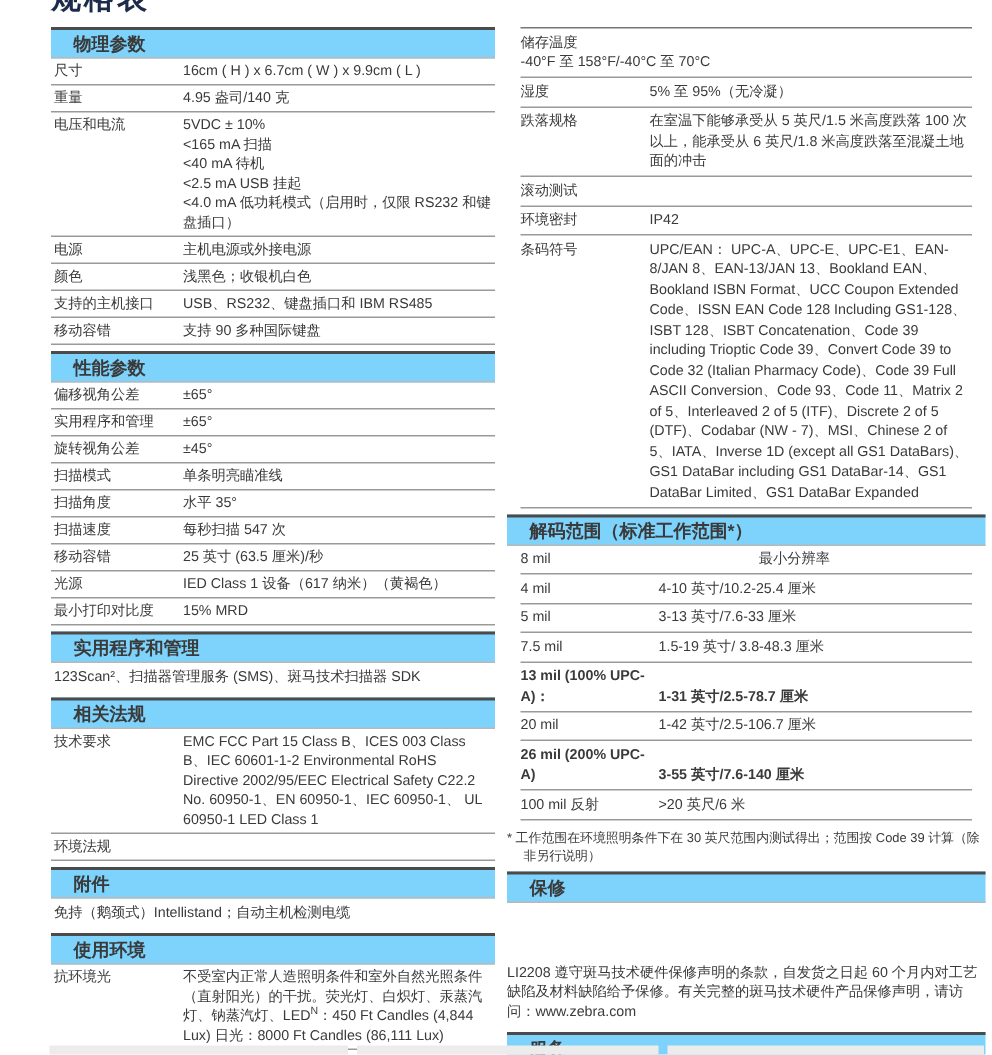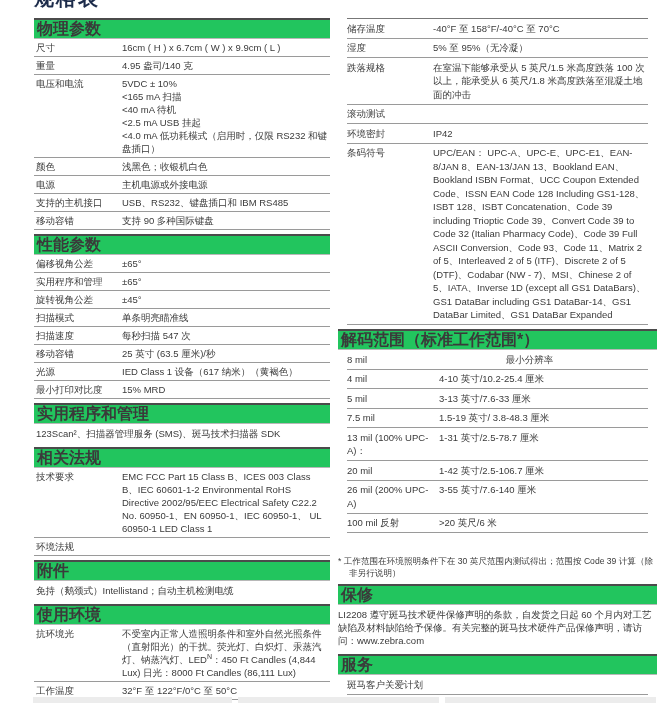--- a/index.html
+++ b/index.html
@@ -14,53 +14,53 @@
   }
   .title {
     position:absolute; top:-15px; left:34px; margin:0;
     font-size:20px; font-weight:bold; color:#1c2b4a; letter-spacing:2px;
   }
   .col { position:absolute; top:18px; }
   .col-left  { left:34px;  width:296px; }
   .col-right { left:338px; width:319px; }
 
   .sec-bar {
-    background:#22c55e;
+    background:#7dd3fc;
     border-top:2px solid #4b4b4b;
     border-bottom:1px solid #b8b8b8;
-    font-weight:bold; font-size:16px; line-height:12px;
-    padding:3px 4px 3px 3px;
+    font-weight:bold; font-size:12px; line-height:12px;
+    padding:3px 4px 3px 15px;
     margin-top:4px;
   }
   .first { margin-top:0; }
 
   .trow {
     display:flex; align-items:flex-start;
     border-bottom:1px solid #9a9a9a;
     padding:2px 2px;
     font-size:9.5px; line-height:13px;
   }
   .lbl { width:86px; flex-shrink:0; padding-right:4px; }
   .val { flex:1; white-space:pre-line; }
 
   .sec-text { font-size:9.5px; line-height:13px; padding:3px 2px; }
   .bordered { border-bottom:1px solid #9a9a9a; }
 
   
   .col-right .trow { margin:0 9px; padding:2.5px 0; line-height:13.5px; }
-  .topline { border-top:1px solid #777777; }
+  .topline { border-top:1px solid #777777;flex-direction:column; }
   .decode-row .lbl { width:92px; }
-  .vcenter { align-items:flex-start; }
+  .vcenter { align-items:flex-end;font-weight:bold; }
   .center { text-align:center; padding-right:28px; }
-  .col-right .sec-text { padding:3px 0; }
+  .col-right .sec-text { padding:3px 0;margin-top:37px; }
   .col-right .inset { margin:0 9px; padding:3px 0; }
 
   .footnote {
     font-size:8.6px; line-height:12px; color:#3a3a3a;
-    margin:22px 0 5px; padding-left:11px; text-indent:-11px;
+    margin:5px 0 5px; padding-left:11px; text-indent:-11px;
   }
   .footnote-flat { padding-left:0; text-indent:0; margin:6px 0 0; }
   sup { font-size:7px; line-height:0; vertical-align:super; }
 
   .bottom-bar { position:absolute; top:697px; height:7px; background:#ececec; }
   .bar-a { left:33px;  width:199px; }
   .bar-b { left:238px; width:201px; }
   .bar-c { left:445px; width:211px; }
 </style>
 </head>
@@ -83,28 +83,28 @@
   </div>
   <div class="trow">
     <div class="lbl">电压和电流</div>
     <div class="val">5VDC ± 10%
 &lt;165 mA 扫描
 &lt;40 mA 待机
 &lt;2.5 mA USB 挂起
 &lt;4.0 mA 低功耗模式（启用时，仅限 RS232 和键盘插口）</div>
   </div>
   <div class="trow">
+    <div class="lbl">电源</div>
+    <div class="val">主机电源或外接电源</div>
+  </div>
+  <div class="trow">
     <div class="lbl">颜色</div>
     <div class="val">浅黑色；收银机白色</div>
   </div>
   <div class="trow">
-    <div class="lbl">电源</div>
-    <div class="val">主机电源或外接电源</div>
-  </div>
-  <div class="trow">
     <div class="lbl">支持的主机接口</div>
     <div class="val">USB、RS232、键盘插口和 IBM RS485</div>
   </div>
   <div class="trow">
     <div class="lbl">移动容错</div>
     <div class="val">支持 90 多种国际键盘</div>
   </div>
 
   <div class="sec-bar">
     <span>性能参数</span>
@@ -117,20 +117,24 @@
     <div class="lbl">实用程序和管理</div>
     <div class="val">±65°</div>
   </div>
   <div class="trow">
     <div class="lbl">旋转视角公差</div>
     <div class="val">±45°</div>
   </div>
   <div class="trow">
     <div class="lbl">扫描模式</div>
     <div class="val">单条明亮瞄准线</div>
+  </div>
+  <div class="trow">
+    <div class="lbl">扫描角度</div>
+    <div class="val">水平 35°</div>
   </div>
   <div class="trow">
     <div class="lbl">扫描速度</div>
     <div class="val">每秒扫描 547 次</div>
   </div>
   <div class="trow">
     <div class="lbl">移动容错</div>
     <div class="val">25 英寸 (63.5 厘米)/秒</div>
   </div>
   <div class="trow">

